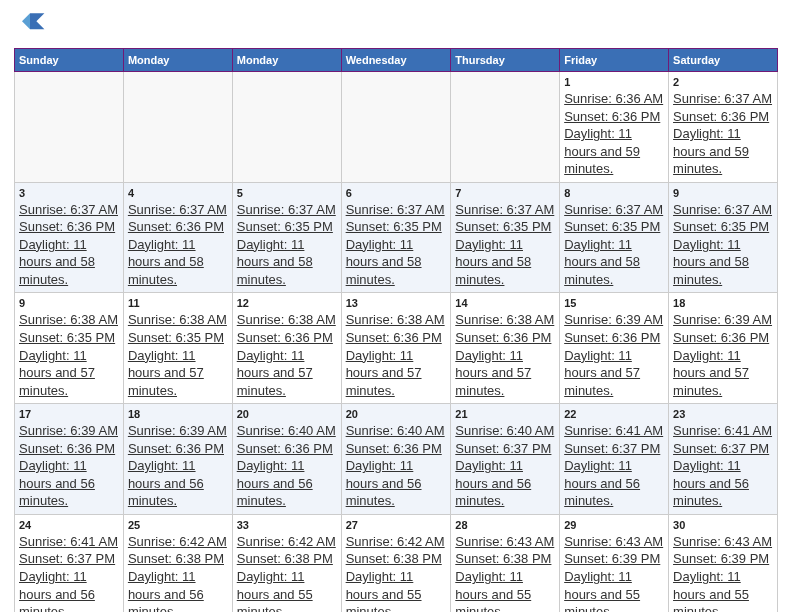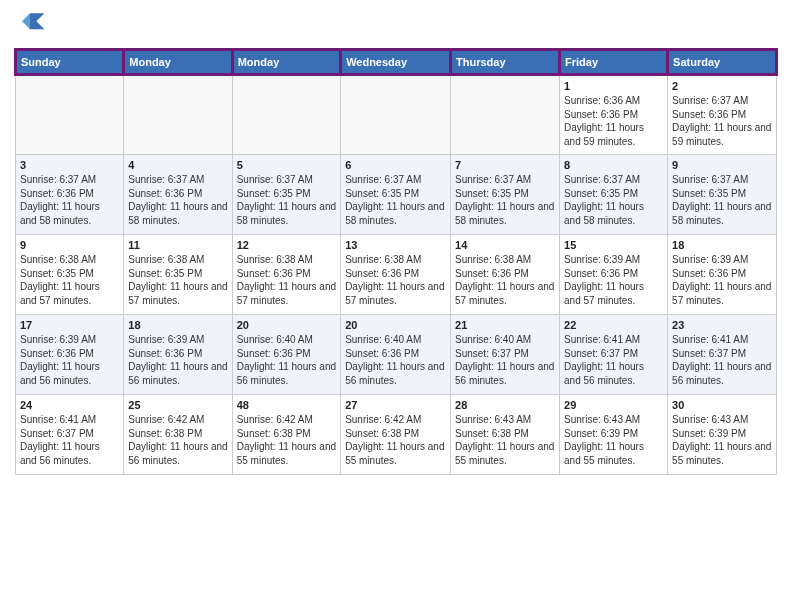--- a/index.html
+++ b/index.html
@@ -60,21 +60,21 @@
     }
     .calendar thead tr {
       background: #3a6fb5;
       color: #fff;
     }
     .calendar thead th {
       padding: 5px 4px;
       font-size: 11px;
       font-weight: bold;
       text-align: left;
-      border: 3px solid #701a75;
+      border: 1px solid #701a75;
     }
     .calendar tbody tr {
       background: #fff;
     }
     .calendar tbody tr:nth-child(even) {
       background: #f0f4fa;
     }
     .calendar tbody td {
       vertical-align: top;
       padding: 4px 4px;
@@ -84,23 +84,24 @@
       width: 113px;
     }
     .day-num {
       font-size: 11px;
       font-weight: bold;
       color: #222;
       display: block;
       margin-bottom: 2px;
     }
     .day-info {
-      font-size: 10px;
+      font-size: 13px;
       color: #333;
       line-height: 1.35;
+      text-decoration: underline;
     }
     .empty-cell {
       background: #f8f8f8;
     }
   </style>
 </head>
 <body>
 
 <div class="page">
   <div class="header">
@@ -242,21 +243,21 @@
         <tr>
           <td>
             <span class="day-num">24</span>
             <div class="day-info">Sunrise: 6:41 AM<br>Sunset: 6:37 PM<br>Daylight: 11 hours and 56 minutes.</div>
           </td>
           <td>
             <span class="day-num">25</span>
             <div class="day-info">Sunrise: 6:42 AM<br>Sunset: 6:38 PM<br>Daylight: 11 hours and 56 minutes.</div>
           </td>
           <td>
-            <span class="day-num">48</span>
+            <span class="day-num">33</span>
             <div class="day-info">Sunrise: 6:42 AM<br>Sunset: 6:38 PM<br>Daylight: 11 hours and 55 minutes.</div>
           </td>
           <td>
             <span class="day-num">27</span>
             <div class="day-info">Sunrise: 6:42 AM<br>Sunset: 6:38 PM<br>Daylight: 11 hours and 55 minutes.</div>
           </td>
           <td>
             <span class="day-num">28</span>
             <div class="day-info">Sunrise: 6:43 AM<br>Sunset: 6:38 PM<br>Daylight: 11 hours and 55 minutes.</div>
           </td>

